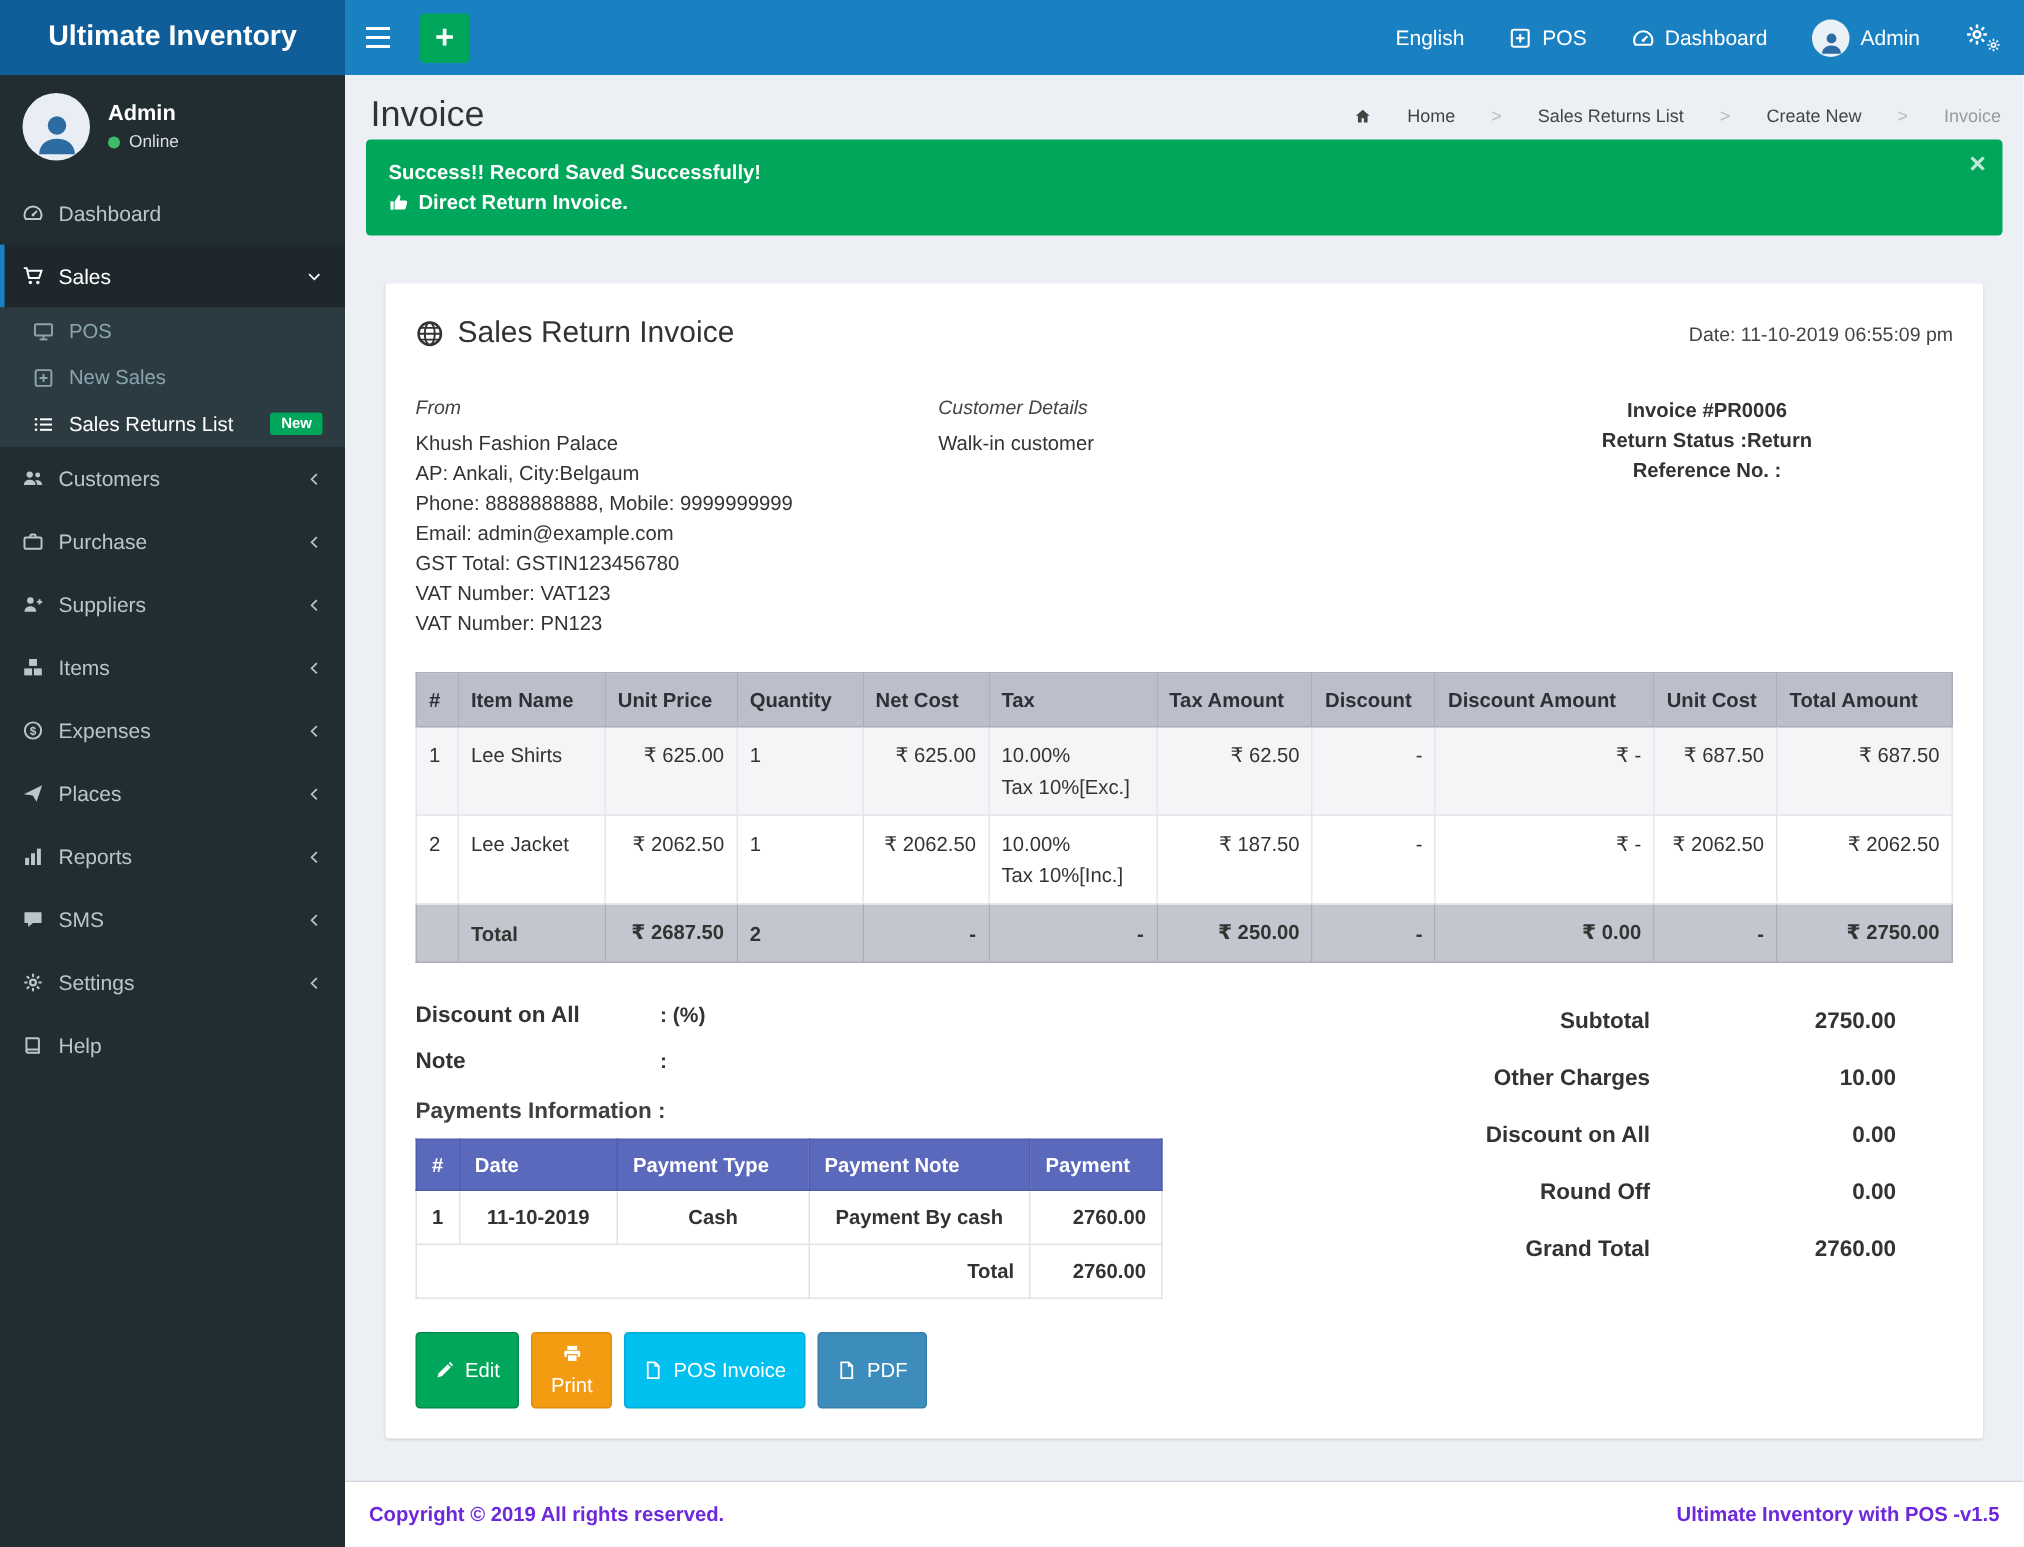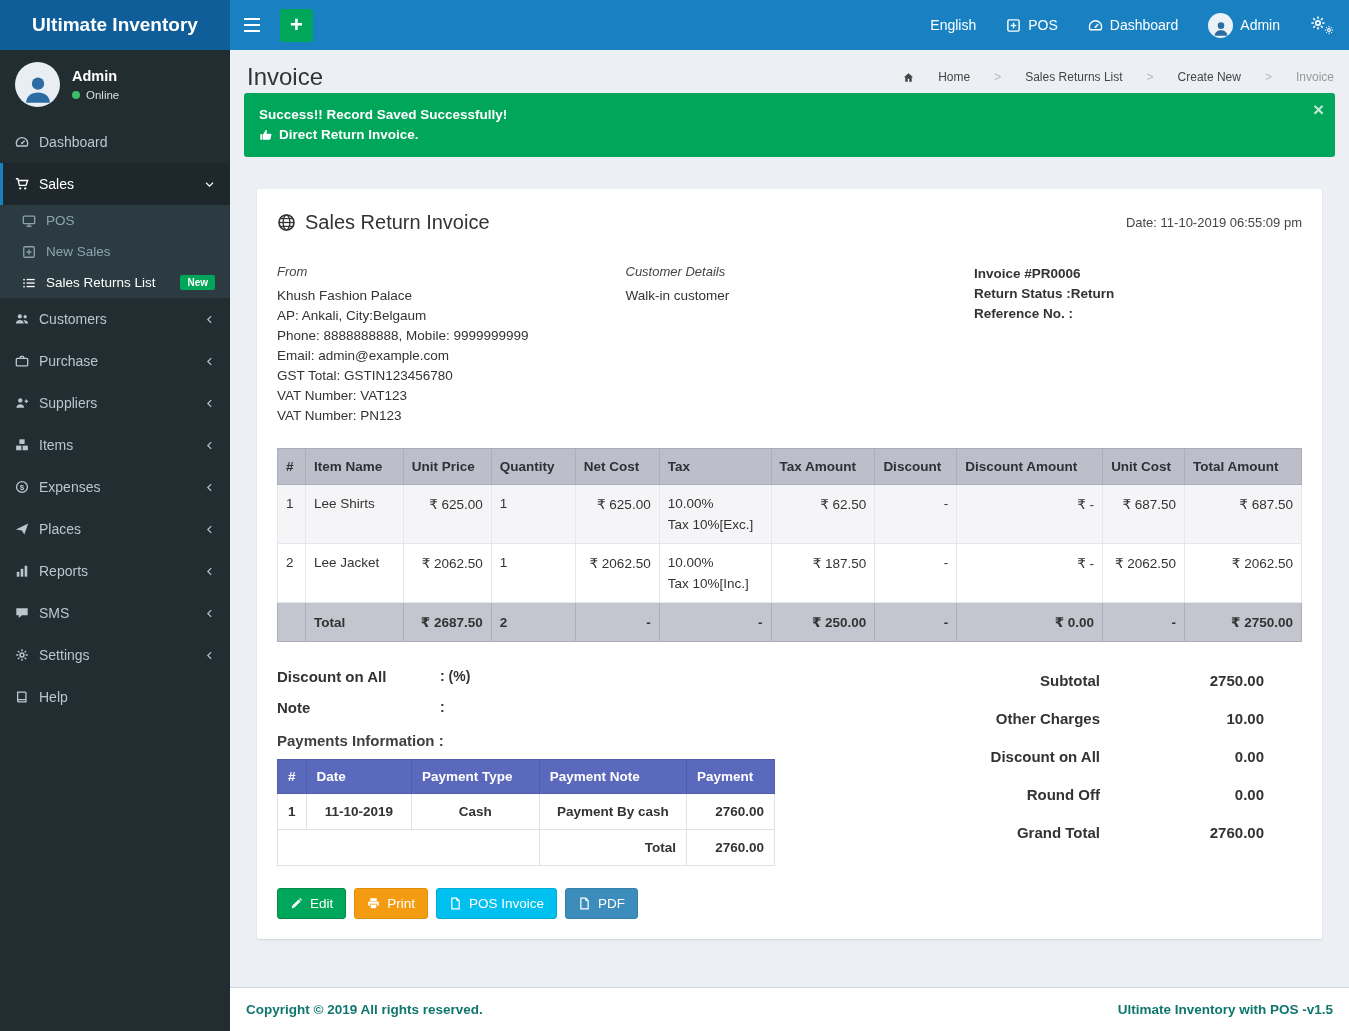--- a/index.html
+++ b/index.html
@@ -68,21 +68,21 @@
           box-shadow:0 1px 2px rgba(0,0,0,.12); border-radius:2px; }
   .inv-head { display:flex; justify-content:space-between; align-items:center; }
   .inv-title { font-size:20px; color:#333; display:flex; align-items:center; gap:9px; }
   .inv-title svg { width:19px; height:19px; }
   .inv-date { font-size:13px; color:#444; }
   .info-row { display:flex; margin-top:30px; }
   .info-col1 { width:34%; } .info-col2 { width:34%; } .info-col3 { width:32%; }
   .info-label { font-style:italic; font-size:13px; color:#444; margin-bottom:7px; }
   .info-strong { font-weight:normal; font-size:13.5px; line-height:20px; }
   .info-line { font-size:13.5px; line-height:20px; color:#333; }
-  .meta-line { font-weight:bold; font-size:13.5px; line-height:20px; }
+  .meta-line { font-weight:bold; font-size:13.5px; line-height:20px;text-align:center; }
   
   table.items { width:100%; border-collapse:collapse; margin-top:22px; font-size:13.5px; }
   table.items th { background:#bcbfc9; text-align:left; padding:10px 8px; font-weight:bold;
                    border:1px solid #abaeba; color:#2f2f38; }
   table.items td { padding:11px 8px; border:1px solid #e4e6eb; vertical-align:top; }
   table.items tr.stripe td { background:#f5f5f7; }
   table.items tr.total td { background:#c3c6cf; border-color:#abaeba; font-weight:bold; vertical-align:middle; }
   td.r, th.r { text-align:right; }
   .tax-sub { margin-top:6px; }
   
@@ -96,30 +96,30 @@
   table.pay th { background:#5b69bd; color:#fff; padding:9px 10px; text-align:left;
                  border:1px solid #505da8; font-weight:bold; }
   table.pay td { padding:10px; border:1px solid #e0e2e8; text-align:center; font-weight:bold; color:#333; }
   table.pay td.r { text-align:right; }
   .actions { margin-top:22px; display:flex; gap:8px; }
   .btn { display:inline-flex; align-items:center; gap:7px; color:#fff; font-size:13.5px;
          padding:7px 12px; border-radius:3px; border:none; cursor:pointer;
          font-family:inherit; font-weight:normal; }
   .btn svg { width:13px; height:13px; }
   .btn-edit { background:#00a65a; border:1px solid #008d4c; }
-  .btn-print { background:#f39c12; border:1px solid #e08e0b; }
+  .btn-print { background:#f39c12; border:1px solid #e08e0b;flex-direction:column; }
   .btn-pos { background:#00c0ef; border:1px solid #00acd6;text-align:center; }
   .btn-pdf { background:#3c8dbc; border:1px solid #367fa9; }
   .summary { margin-left:auto; margin-right:38px; margin-top:4px; }
   .srow { display:flex; justify-content:flex-end; margin-bottom:21px; }
   .slabel { font-weight:bold; font-size:15px; text-align:right; }
   .sval { width:164px; text-align:right; font-weight:bold; font-size:15px; }
   
   .footer { background:#fff; border-top:1px solid #d2d6de; padding:14px 16px;
-            display:flex; justify-content:space-between; font-weight:bold; font-size:13.5px; color:#0f766e; }
+            display:flex; justify-content:space-between; font-weight:bold; font-size:13.5px; color:#6d28d9; }
 </style>
 </head>
 <body>
 
 <svg width="0" height="0" style="position:absolute" aria-hidden="true">
   <defs>
     <symbol id="gauge" viewBox="0 0 16 16">
         <path d="M8 3a6.5 6.5 0 00-6.5 6.5c0 1.2.33 2.2.9 3.1h11.2c.57-.9.9-1.9.9-3.1A6.5 6.5 0 008 3z" fill="none" stroke="currentColor" stroke-width="1.5"></path>
         <line x1="8" y1="9.5" x2="11" y2="6.5" stroke="currentColor" stroke-width="1.5"></line>
         <circle cx="8" cy="9.5" r="1.1" fill="currentColor"></circle>

